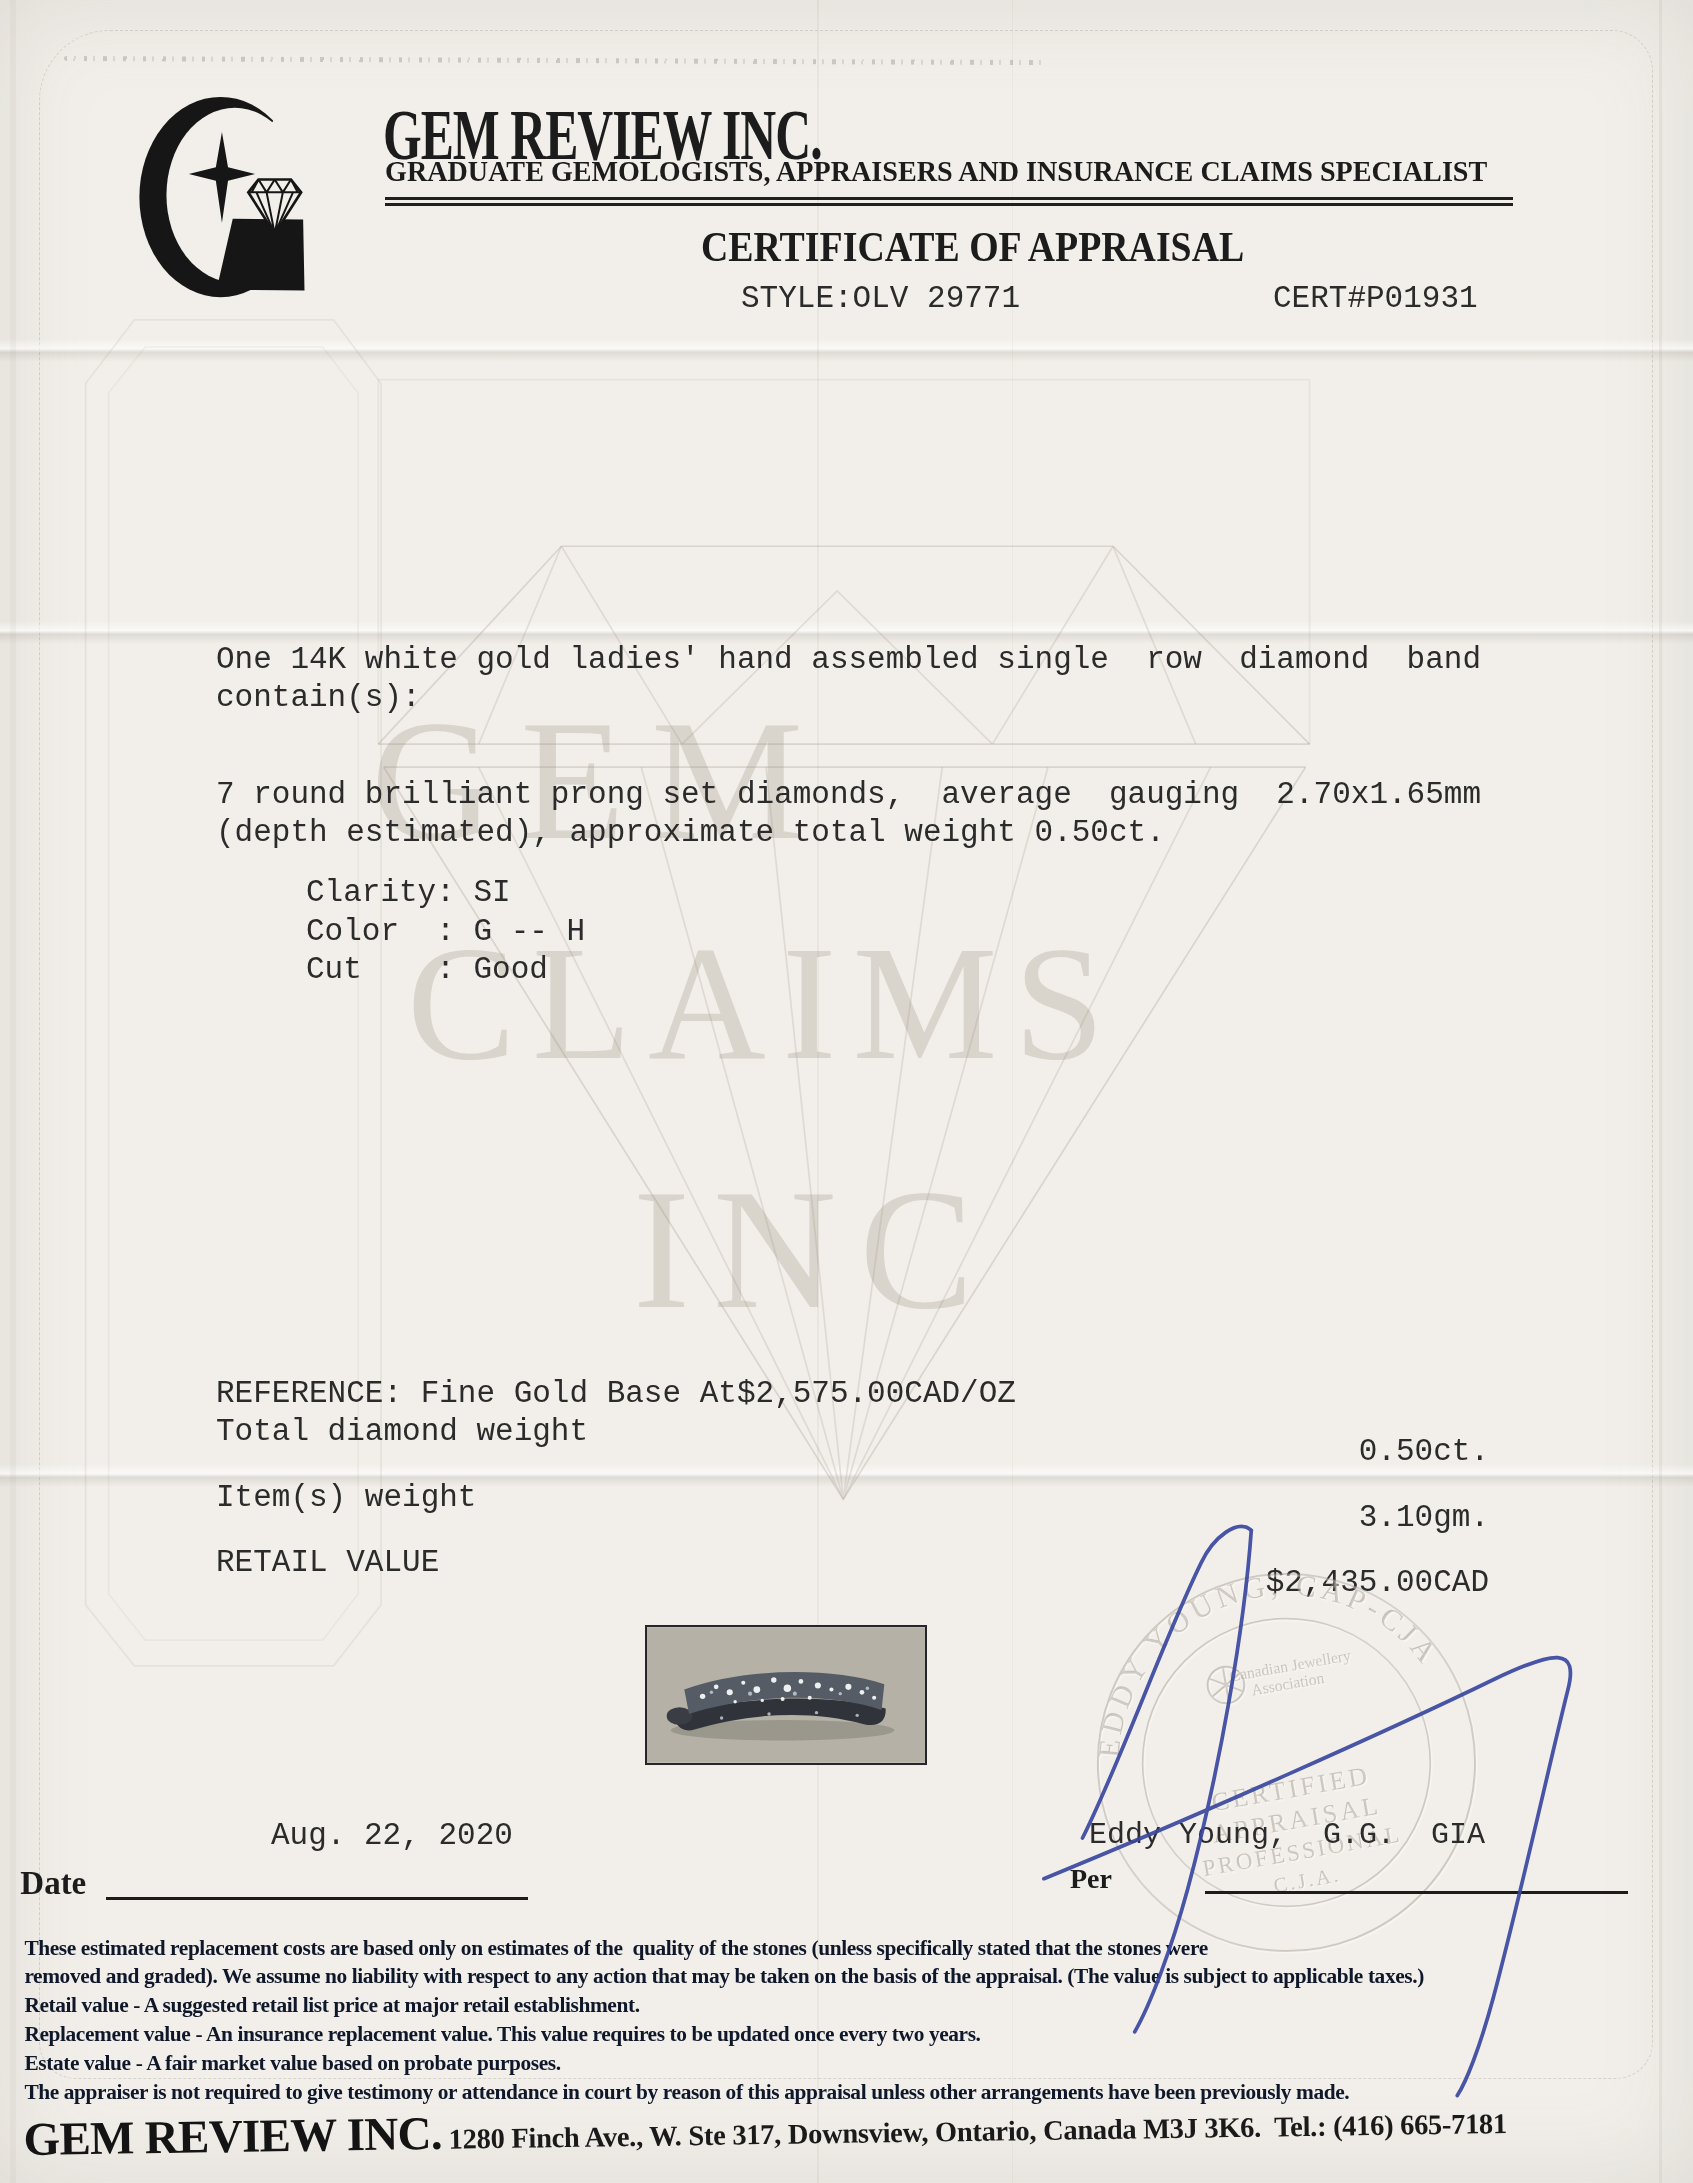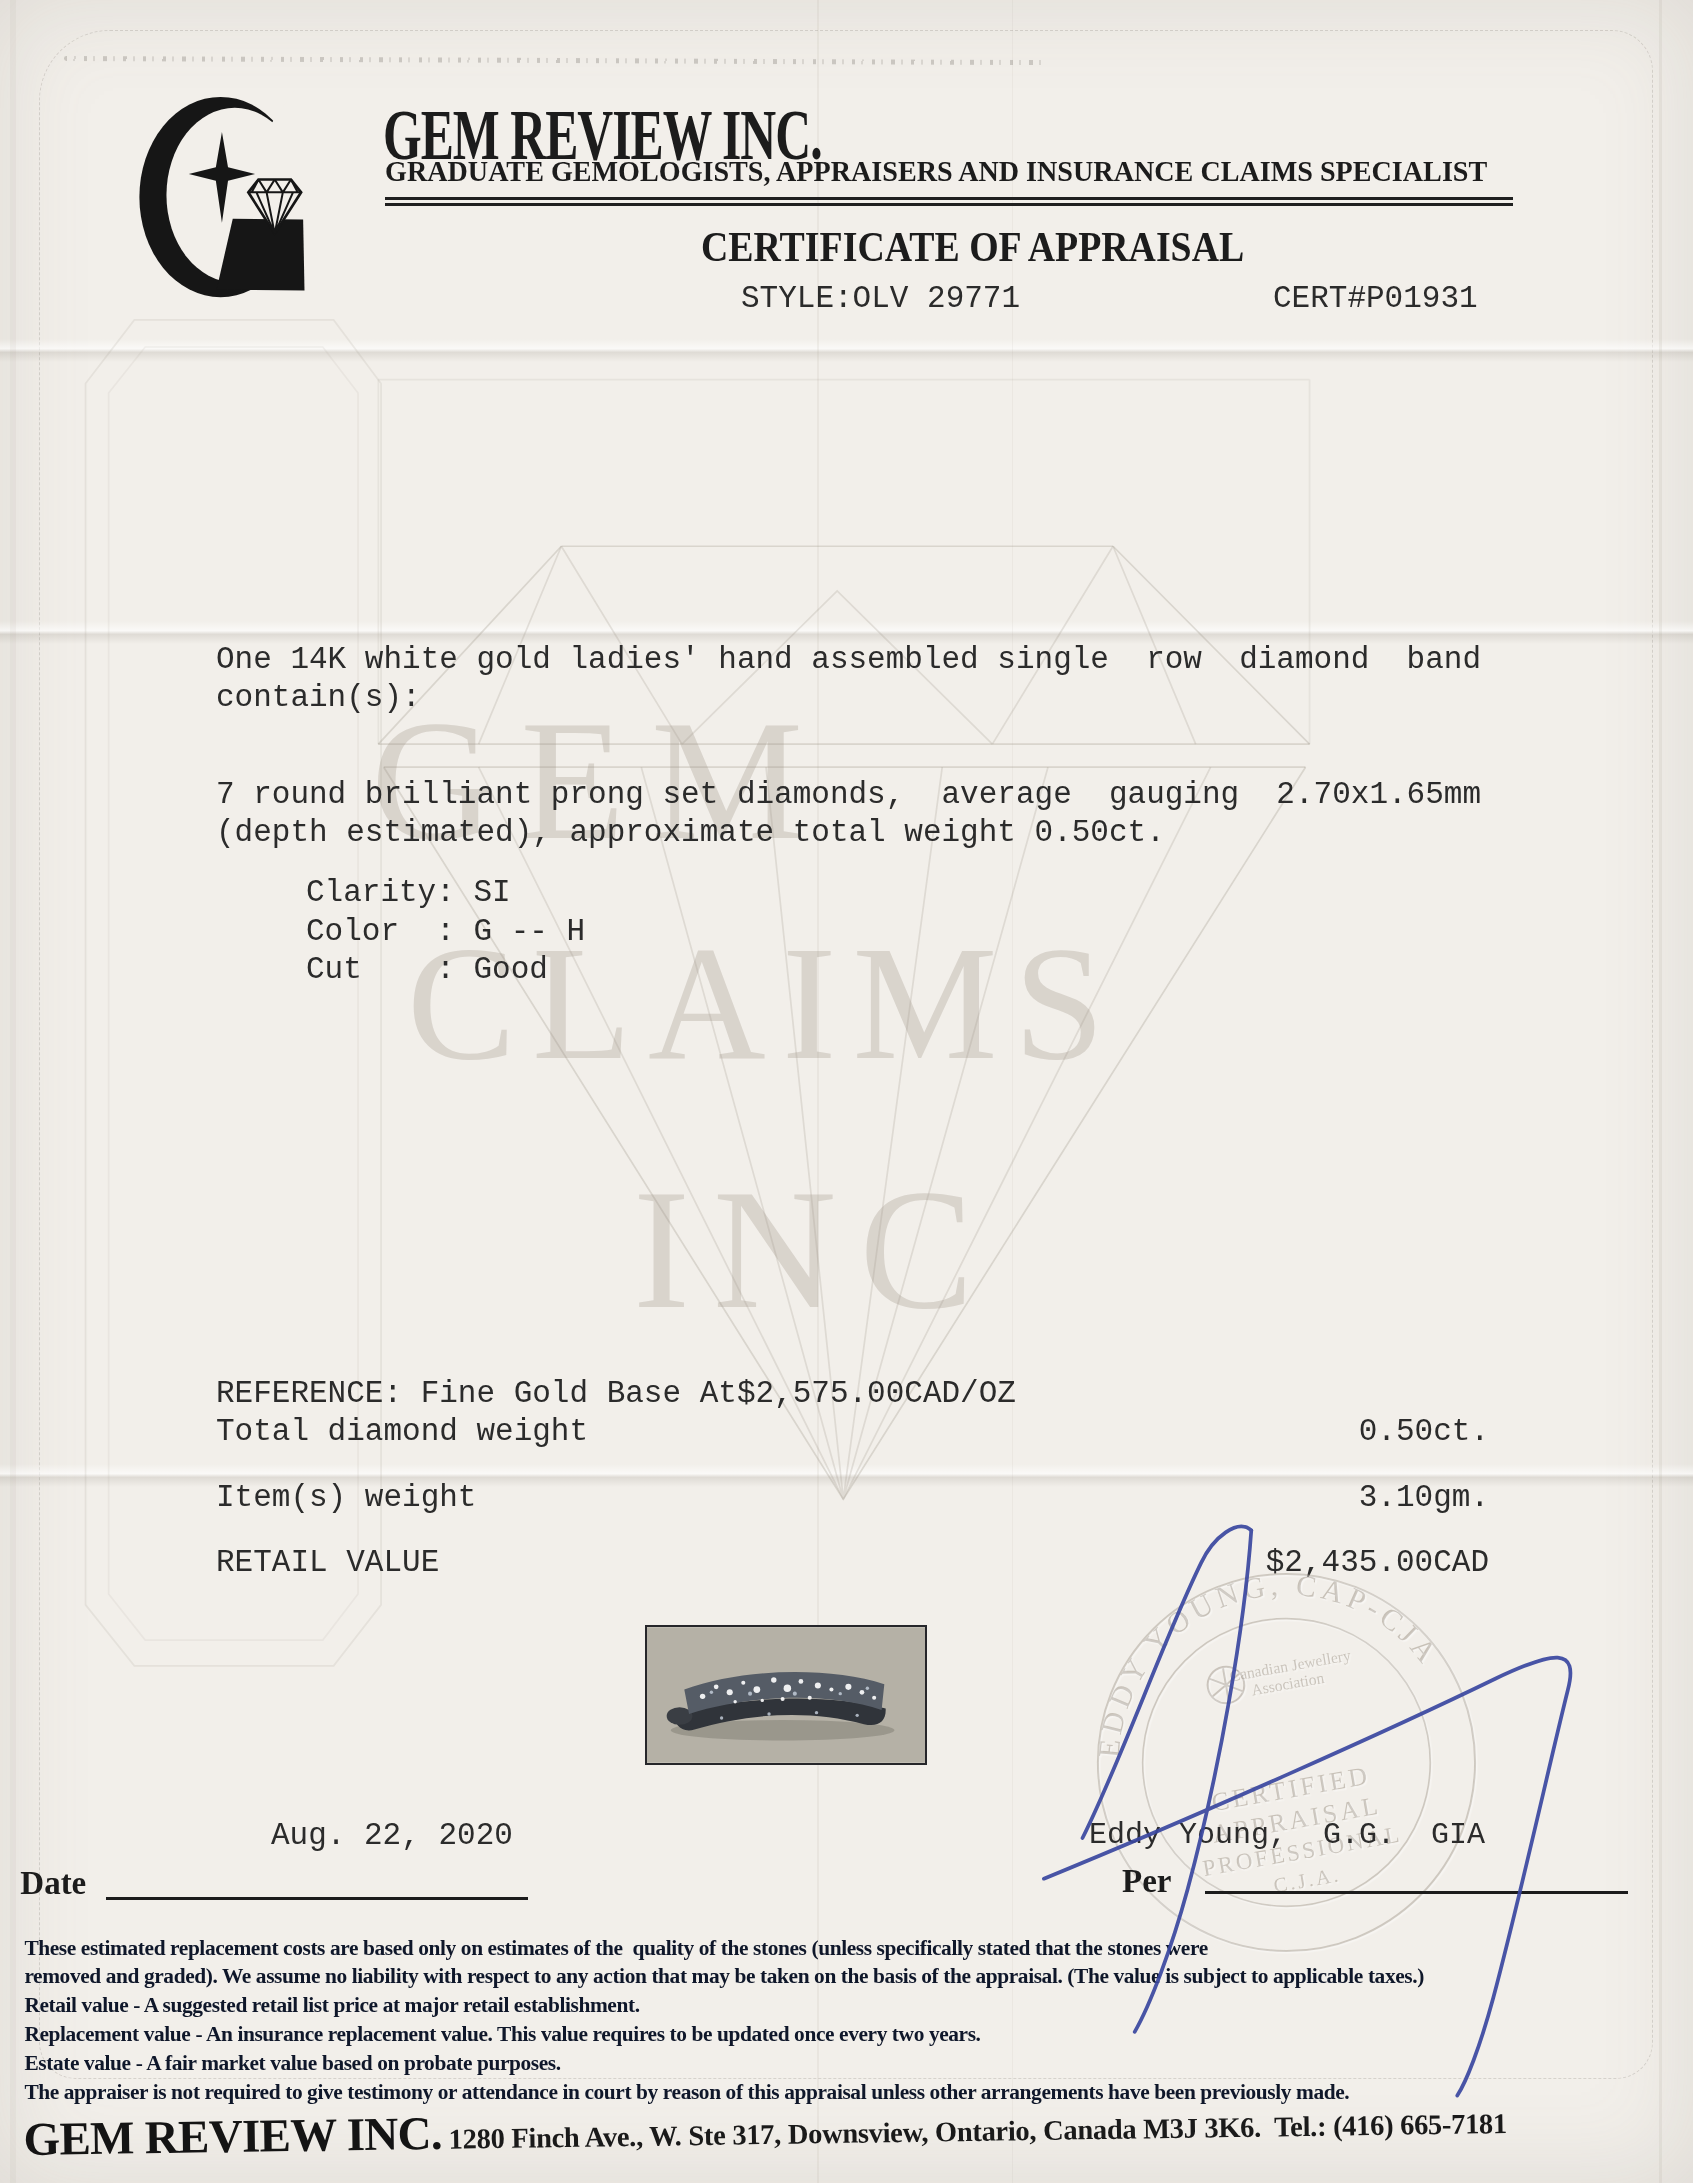--- a/index.html
+++ b/index.html
@@ -21,21 +21,21 @@
   .uline{position:absolute;height:3.4px;background:#1c1c1c;}
   .scan-frame{position:absolute;left:39px;top:30px;width:1612px;height:2047px;
     border:1.4px dashed rgba(104,97,87,.20);border-radius:71px 41px 37px 37px;}
   .speckles{position:absolute;left:64px;top:58px;width:979px;height:4.7px;opacity:.5;border-radius:2.7px;
     transform:rotate(.25deg);
     background:repeating-linear-gradient(90deg,rgba(72,66,58,.45) 0 3.4px,transparent 3.4px 9.5px,rgba(72,66,58,.28) 9.5px 11.5px,transparent 11.5px 19.7px);}
   .hdr-company{font-size:71px;font-weight:700;line-height:1;letter-spacing:-1.4px;transform:scaleX(.70);transform-origin:left top;white-space:pre;}
   .hdr-tagline{font-size:29px;font-weight:700;line-height:1;letter-spacing:0;transform:scaleX(.97);transform-origin:left top;white-space:pre;}
   .hdr-title{font-size:43px;font-weight:700;line-height:1;text-align:center;transform:scaleX(.88);transform-origin:center top;white-space:pre;}
   .divline{position:absolute;height:2.7px;background:#202020;}
-  .val-right{text-align:left;}
+  .val-right{text-align:left;margin-top:20px;}
   .footer{left:24.4px;top:2112px;width:1661px;transform:rotate(-.85deg);transform-origin:left bottom;white-space:nowrap;}
   .footer .co{font-size:47px;font-weight:700;color:#141414;letter-spacing:-0.7px;}
   .footer .addr{font-size:28.5px;font-weight:700;color:#1a1a1a;letter-spacing:-0.3px;}
 </style>
 </head>
 <body>
 
 <div class="page">
 
   <div class="scan-frame"></div>
@@ -167,21 +167,21 @@
           <text x="300" y="486" font-size="30" letter-spacing="4">C.J.A.</text>
         </g>
       </g>
     </g>
   </svg>
 
   <div class="abs mono" style="left:271px;top:1818px">Aug. 22, 2020</div>
   <div class="abs mono" style="left:1089px;top:1818px;font-size:30px">Eddy Young,  G.G.  GIA</div>
   <div class="abs serifb" style="left:20.3px;top:1865px;font-size:33px">Date</div>
   <div class="uline" style="left:106px;top:1897px;width:422px"></div>
-  <div class="abs serifb" style="left:1122px;top:1863px;font-size:33px">Per</div>
+  <div class="abs serifb" style="left:1070px;top:1863px;font-size:28px">Per</div>
   <div class="uline" style="left:1205px;top:1891px;width:423px"></div>
 
   <div class="abs disc" style="left:24.4px;top:1936px">These estimated replacement costs are based only on estimates of the  quality of the stones (unless specifically stated that the stones were</div>
   <div class="abs disc" style="left:24.4px;top:1993px">Retail value - A suggested retail list price at major retail establishment.</div>
   <div class="abs disc" style="left:24.4px;top:1964px">removed and graded). We assume no liability with respect to any action that may be taken on the basis of the appraisal. (The value is subject to applicable taxes.)</div>
   <div class="abs disc" style="left:24.4px;top:2022px">Replacement value - An insurance replacement value. This value requires to be updated once every two years.</div>
   <div class="abs disc" style="left:24.4px;top:2051px">Estate value - A fair market value based on probate purposes.</div>
   <div class="abs disc" style="left:24.4px;top:2080px">The appraiser is not required to give testimony or attendance in court by reason of this appraisal unless other arrangements have been previously made.</div>
 
   <div class="abs footer">

